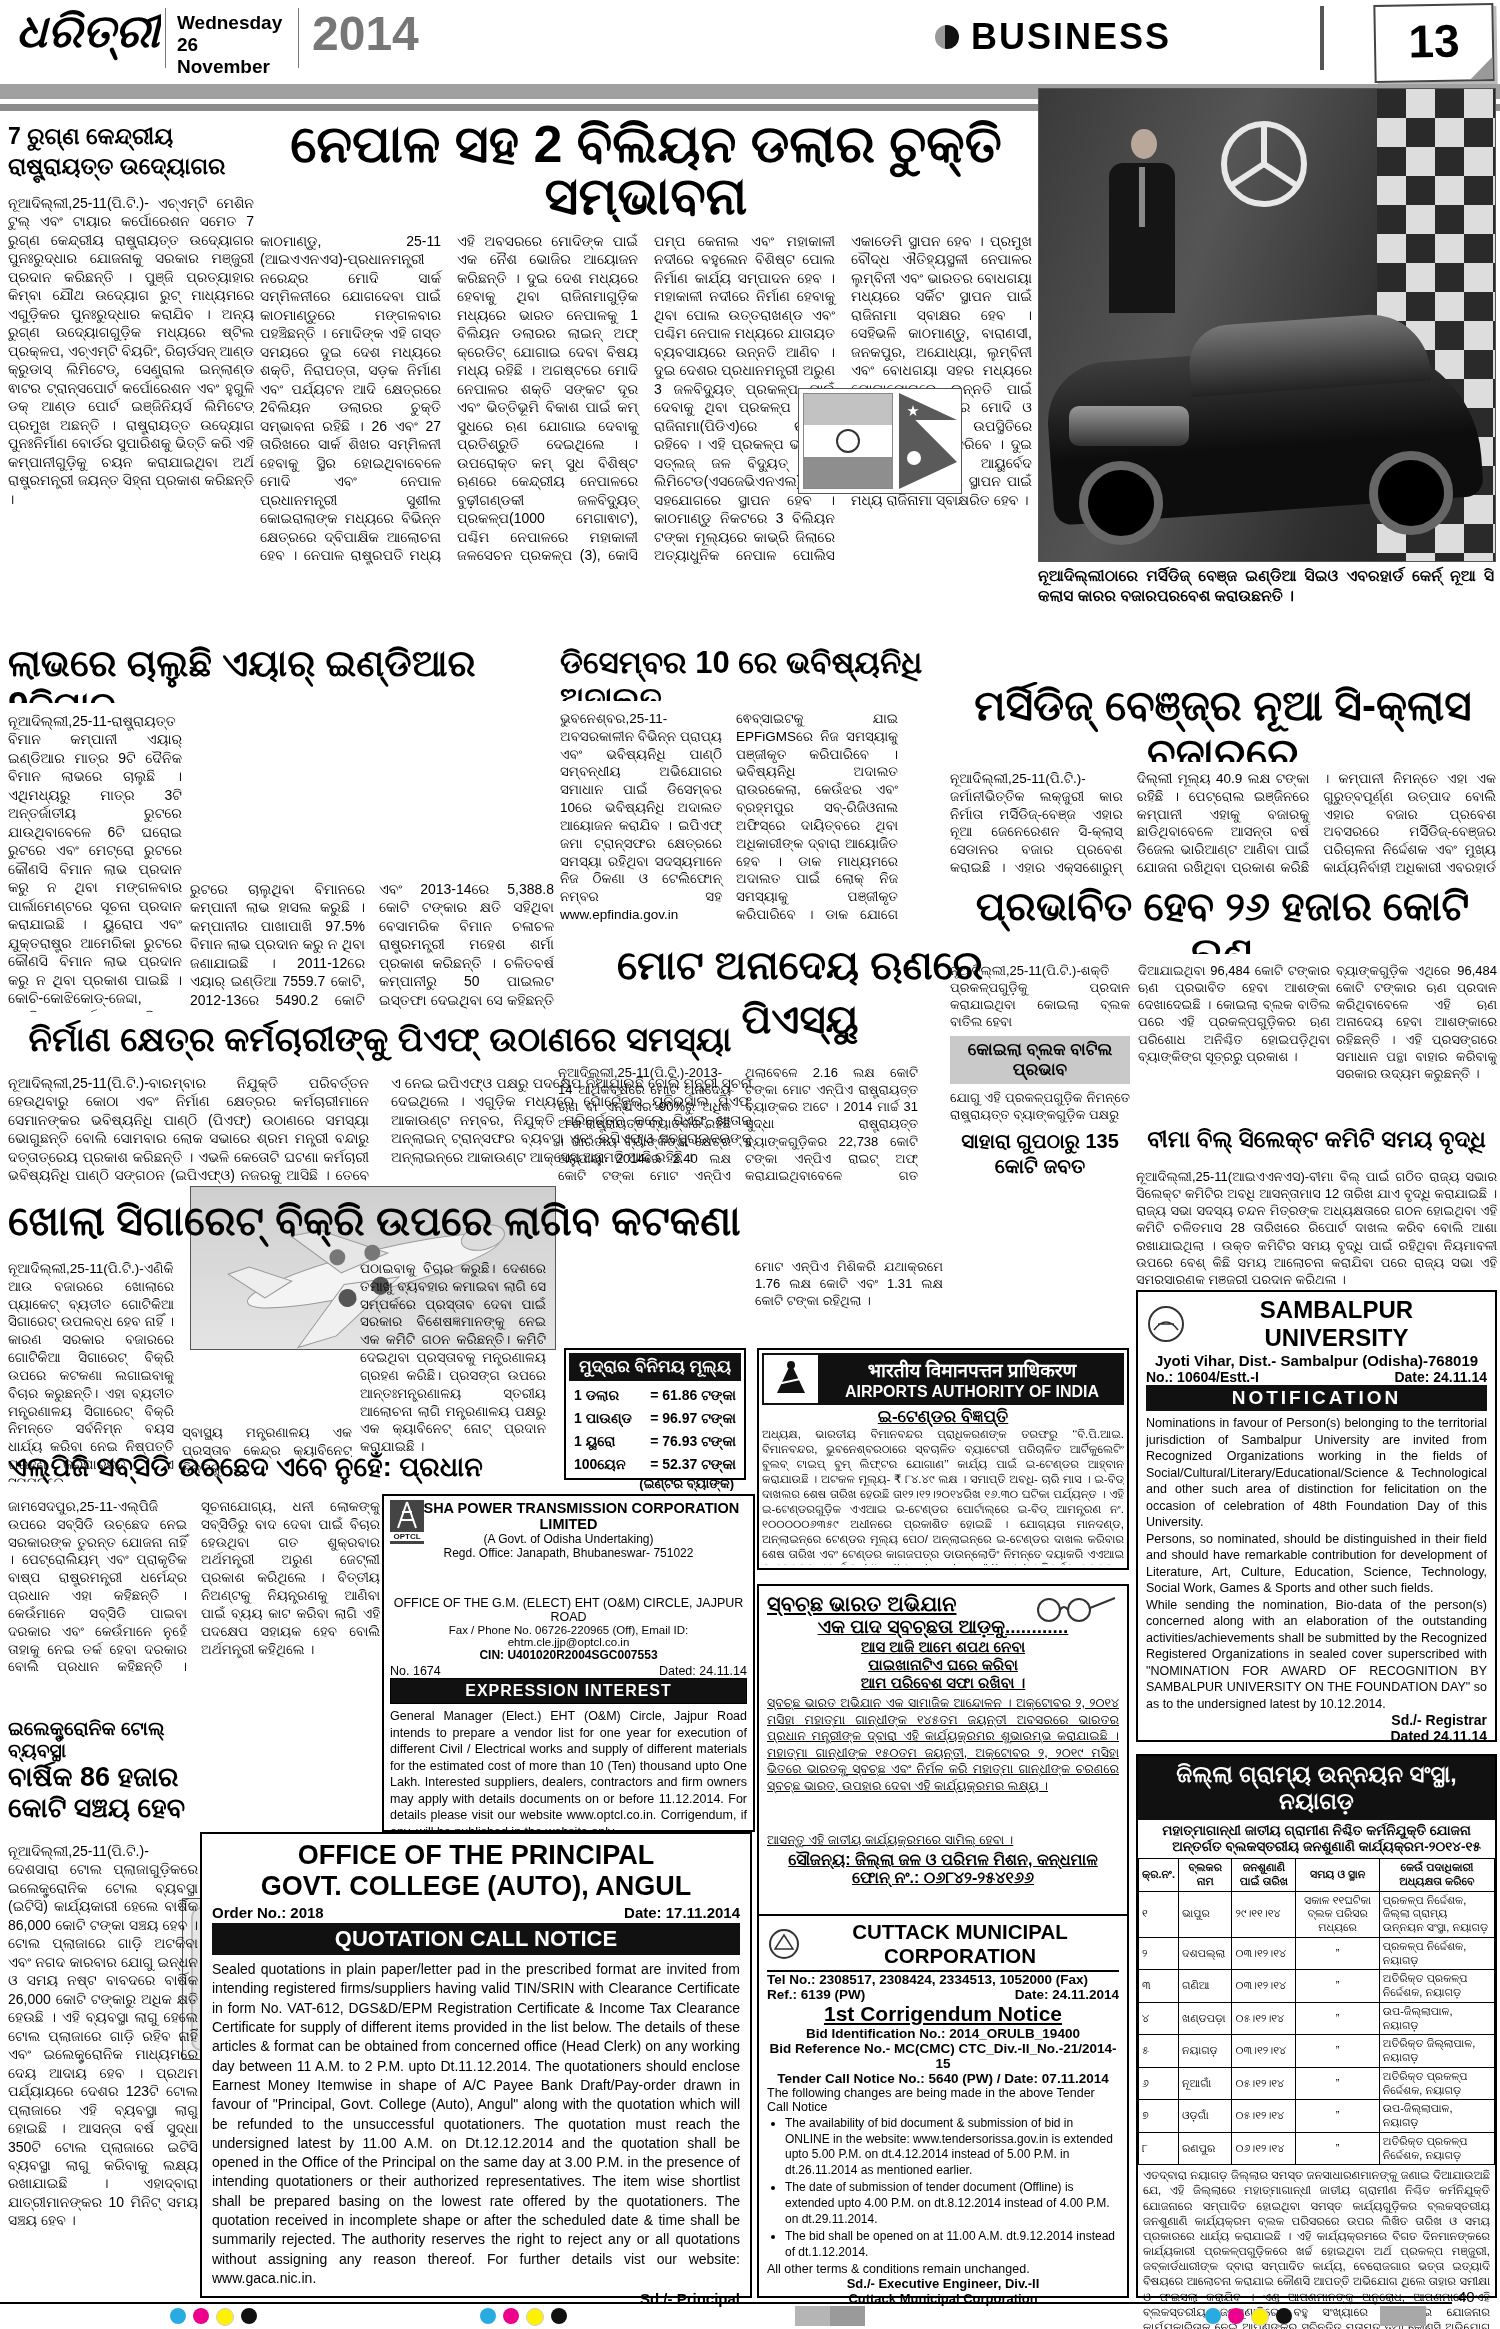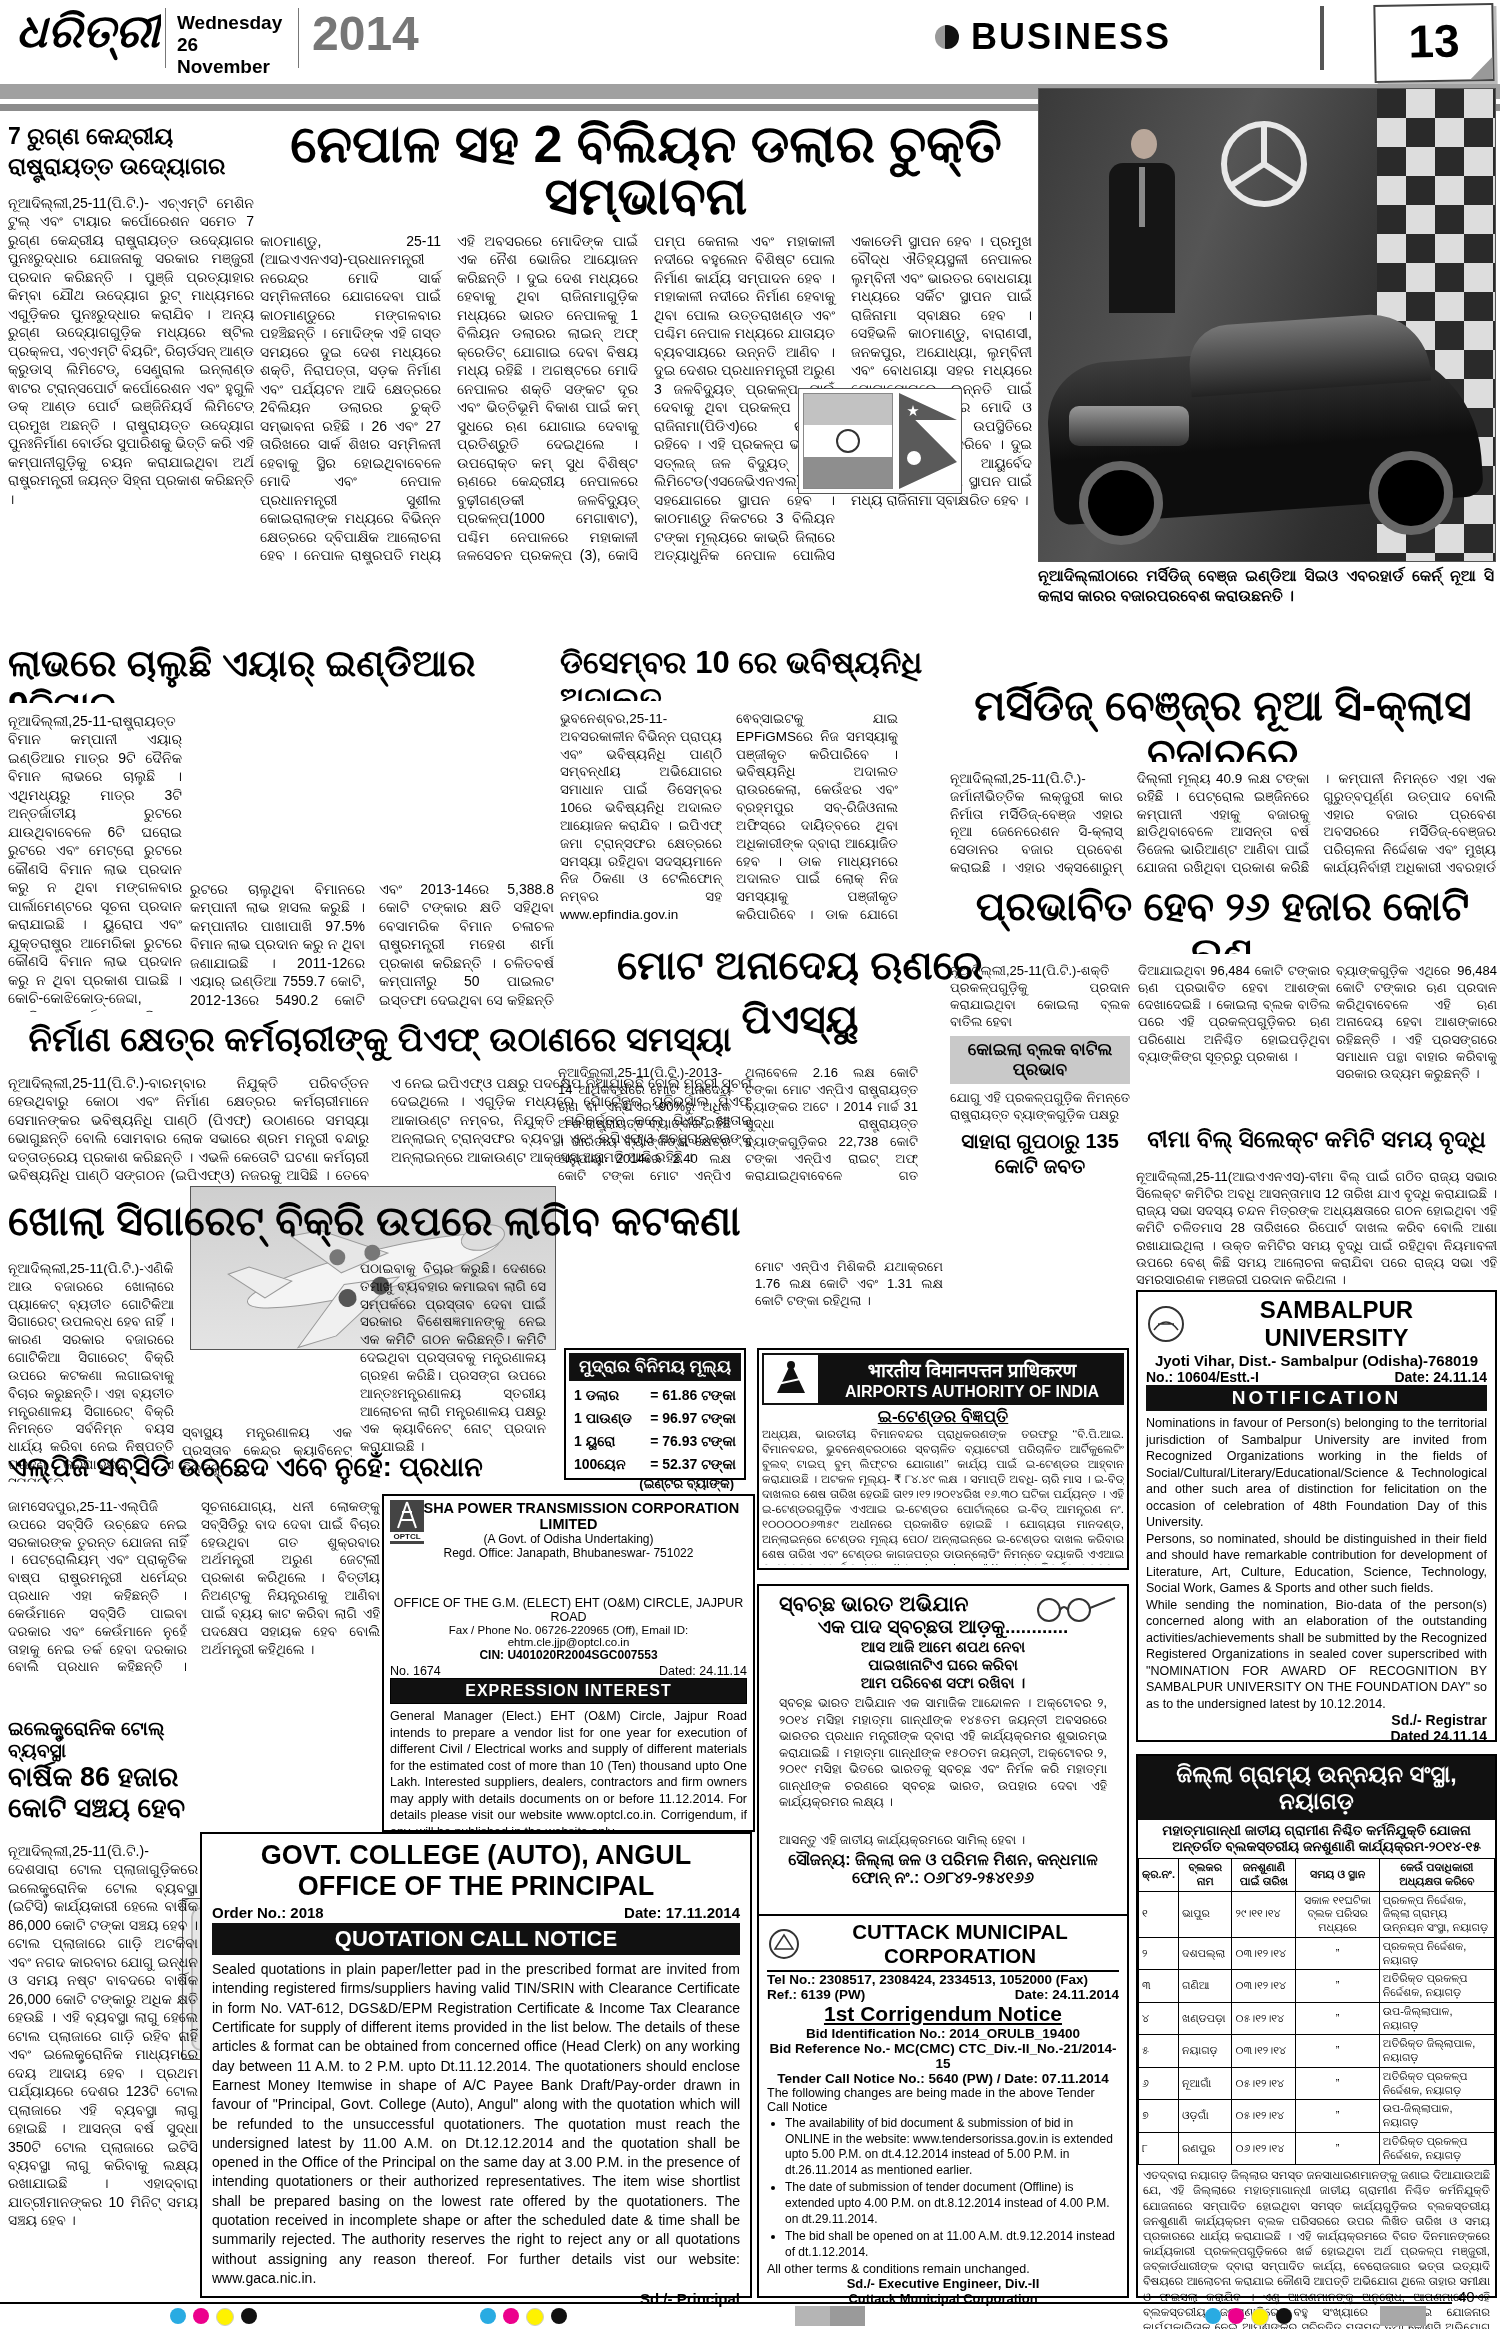--- a/index.html
+++ b/index.html
@@ -248,32 +248,32 @@
   </div>
 
   <div class="abs" style="left:8px;top:1718px;width:190px;">
     <div class="hl" style="font-size:19px;">ଇଲେକ୍ଟ୍ରୋନିକ ଟୋଲ୍ ବ୍ୟବସ୍ଥା</div>
     <div class="hl" style="font-size:27px;">ବାର୍ଷିକ 86 ହଜାର</div>
     <div class="hl" style="font-size:27px;">କୋଟି ସଞ୍ଚୟ ହେବ</div>
   </div>
   <div class="abs body-text" style="left:8px;top:1842px;width:190px;height:456px;">ନୂଆଦିଲ୍ଲୀ,25-11(ପି.ଟି.)-ଦେଶସାରା ଟୋଲ ପ୍ଲାଜାଗୁଡ଼ିକରେ ଇଲେକ୍ଟ୍ରୋନିକ ଟୋଲ ବ୍ୟବସ୍ଥା (ଇଟିସି) କାର୍ଯ୍ୟକାରୀ ହେଲେ ବାର୍ଷିକ 86,000 କୋଟି ଟଙ୍କା ସଞ୍ଚୟ ହେବ । ଟୋଲ ପ୍ଲାଜାରେ ଗାଡ଼ି ଅଟକିବା ଏବଂ ନଗଦ କାରବାର ଯୋଗୁ ଇନ୍ଧନ ଓ ସମୟ ନଷ୍ଟ ବାବଦରେ ବାର୍ଷିକ 26,000 କୋଟି ଟଙ୍କାରୁ ଅଧିକ କ୍ଷତି ହେଉଛି । ଏହି ବ୍ୟବସ୍ଥା ଲାଗୁ ହେଲେ ଟୋଲ ପ୍ଲାଜାରେ ଗାଡ଼ି ରହିବ ନାହିଁ ଏବଂ ଇଲେକ୍ଟ୍ରୋନିକ ମାଧ୍ୟମରେ ଦେୟ ଆଦାୟ ହେବ । ପ୍ରଥମ ପର୍ଯ୍ୟାୟରେ ଦେଶର 123ଟି ଟୋଲ ପ୍ଲାଜାରେ ଏହି ବ୍ୟବସ୍ଥା ଲାଗୁ ହୋଇଛି । ଆସନ୍ତା ବର୍ଷ ସୁଦ୍ଧା 350ଟି ଟୋଲ ପ୍ଲାଜାରେ ଇଟିସି ବ୍ୟବସ୍ଥା ଲାଗୁ କରିବାକୁ ଲକ୍ଷ୍ୟ ରଖାଯାଇଛି । ଏହାଦ୍ବାରା ଯାତ୍ରୀମାନଙ୍କର 10 ମିନିଟ୍ ସମୟ ସଞ୍ଚୟ ହେବ ।</div>
 
   <div class="abs nbox" style="left:200px;top:1832px;width:552px;height:466px;padding:6px 10px;">
+    <div class="hl center" style="font-size:27px;">OFFICE OF THE PRINCIPAL</div>
     <div class="hl center" style="font-size:27px;">GOVT. COLLEGE (AUTO), ANGUL</div>
-    <div class="hl center" style="font-size:27px;">OFFICE OF THE PRINCIPAL</div>
     <div style="display:flex;justify-content:space-between;font-weight:bold;font-size:15px;margin:2px 0;">
       <span>Order No.: 2018</span>
       <span>Date: 17.11.2014</span>
     </div>
     <div class="inv" style="font-size:22px;padding:3px 0;">QUOTATION CALL NOTICE</div>
     <div class="body-text" style="font-size:14px;line-height:1.38;margin-top:5px;height:330px;">Sealed quotations in plain paper/letter pad in the prescribed format are invited from intending registered firms/suppliers having valid TIN/SRIN with Clearance Certificate in form No. VAT-612, DGS&amp;D/EPM Registration Certificate &amp; Income Tax Clearance Certificate for supply of different items provided in the list below. The details of these articles &amp; format can be obtained from concerned office (Head Clerk) on any working day between 11 A.M. to 2 P.M. upto Dt.11.12.2014. The quotationers should enclose Earnest Money Itemwise in shape of A/C Payee Bank Draft/Pay-order drawn in favour of "Principal, Govt. College (Auto), Angul" along with the quotation which will be refunded to the unsuccessful quotationers. The quotation must reach the undersigned latest by 11.00 A.M. on Dt.12.12.2014 and the quotation shall be opened in the Office of the Principal on the same day at 3.00 P.M. in the presence of intending quotationers or their authorized representatives. The item wise shortlist shall be prepared basing on the lowest rate offered by the quotationers. The quotation received in incomplete shape or after the scheduled date &amp; time shall be summarily rejected. The authority reserves the right to reject any or all quotations without assigning any reason thereof. For further details vist our website: www.gaca.nic.in.</div>
     <div style="text-align:right;font-weight:bold;font-size:15px;">Sd./- Principal</div>
   </div>
 
-  <div class="abs nbox" style="left:757px;top:1584px;width:372px;height:384px;padding:6px 20px;">
+  <div class="abs nbox" style="left:757px;top:1584px;width:372px;height:384px;padding:6px 8px;text-decoration:underline;">
     <svg class="abs" style="right:10px;top:8px;" width="90" height="30" viewBox="0 0 90 30">
       <circle cx="22" cy="16" r="11" fill="none" stroke="#333" stroke-width="2"></circle>
       <circle cx="52" cy="16" r="11" fill="none" stroke="#333" stroke-width="2"></circle>
       <path d="M33 16 Q37 10 41 16 M63 14 L88 4" stroke="#333" stroke-width="2" fill="none"></path>
     </svg>
     <div class="hl" style="font-size:21px;">ସ୍ବଚ୍ଛ ଭାରତ ଅଭିଯାନ</div>
     <div class="hl center" style="font-size:19px;">ଏକ ପାଦ ସ୍ବଚ୍ଛତା ଆଡ଼କୁ............</div>
     <div class="center" style="font-weight:bold;font-size:15px;">ଆସ ଆଜି ଆମେ ଶପଥ ନେବା</div>
     <div class="center" style="font-weight:bold;font-size:15px;">ପାଇଖାନାଟିଏ ଘରେ କରିବା</div>
     <div class="center" style="font-weight:bold;font-size:15px;">ଆମ ପରିବେଶ ସଫା ରଖିବା ।</div>

